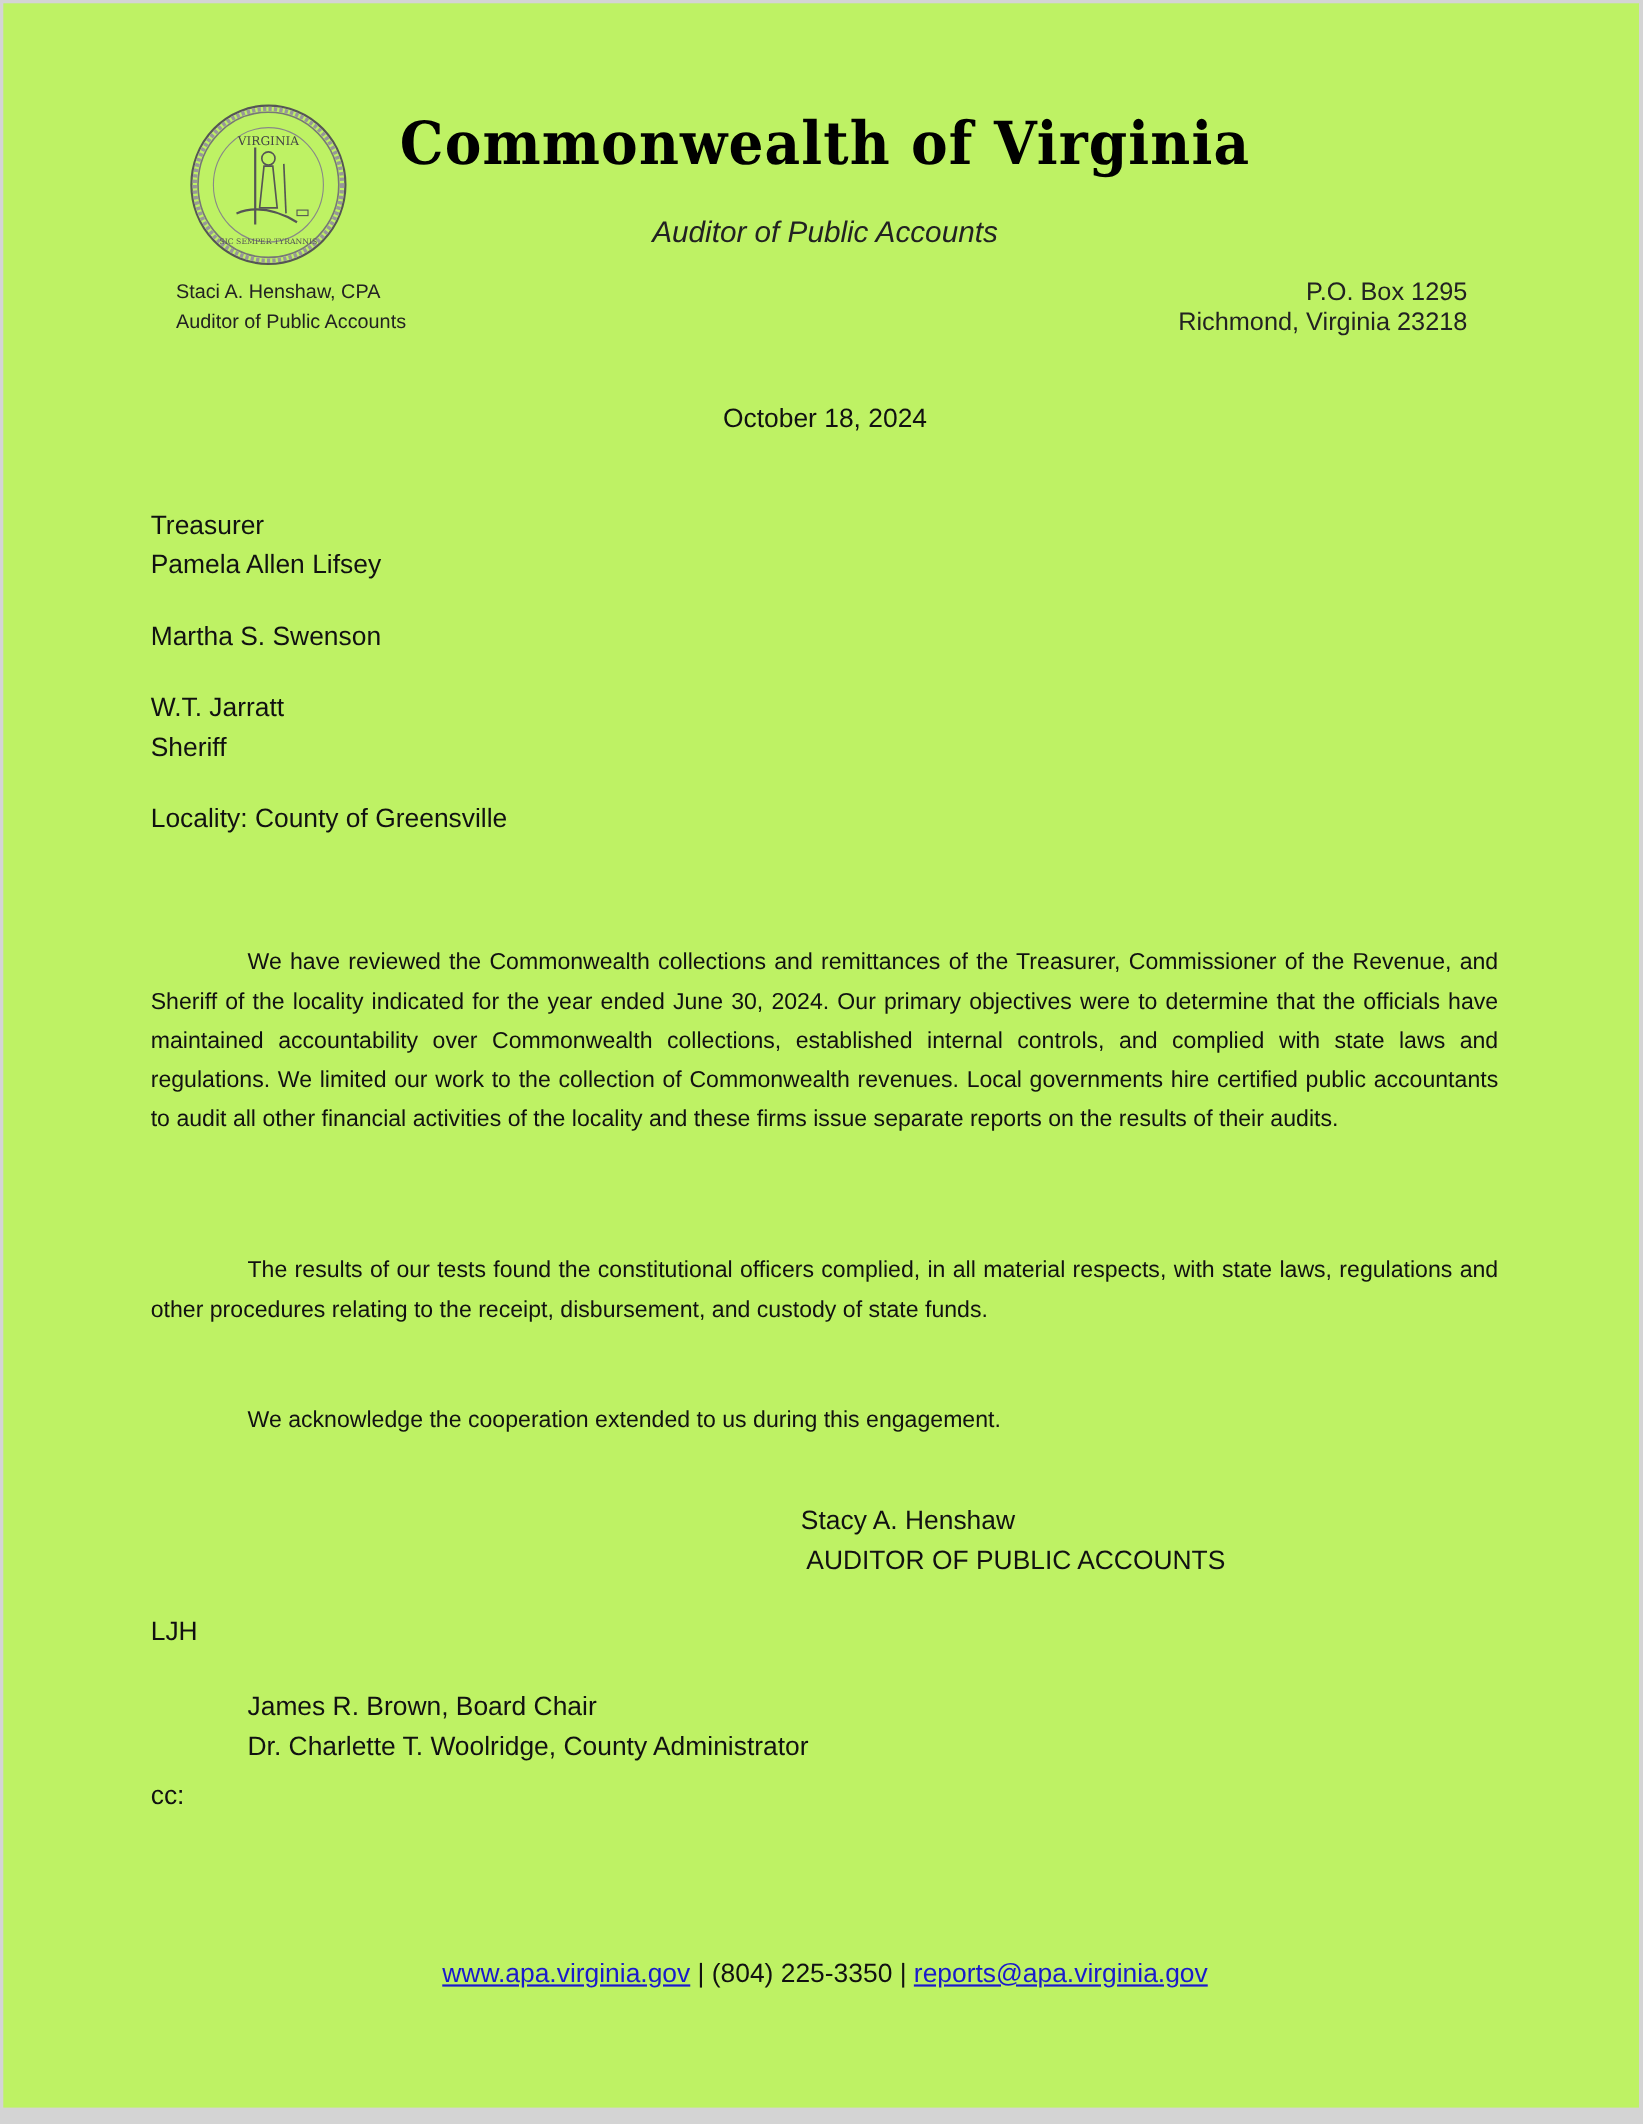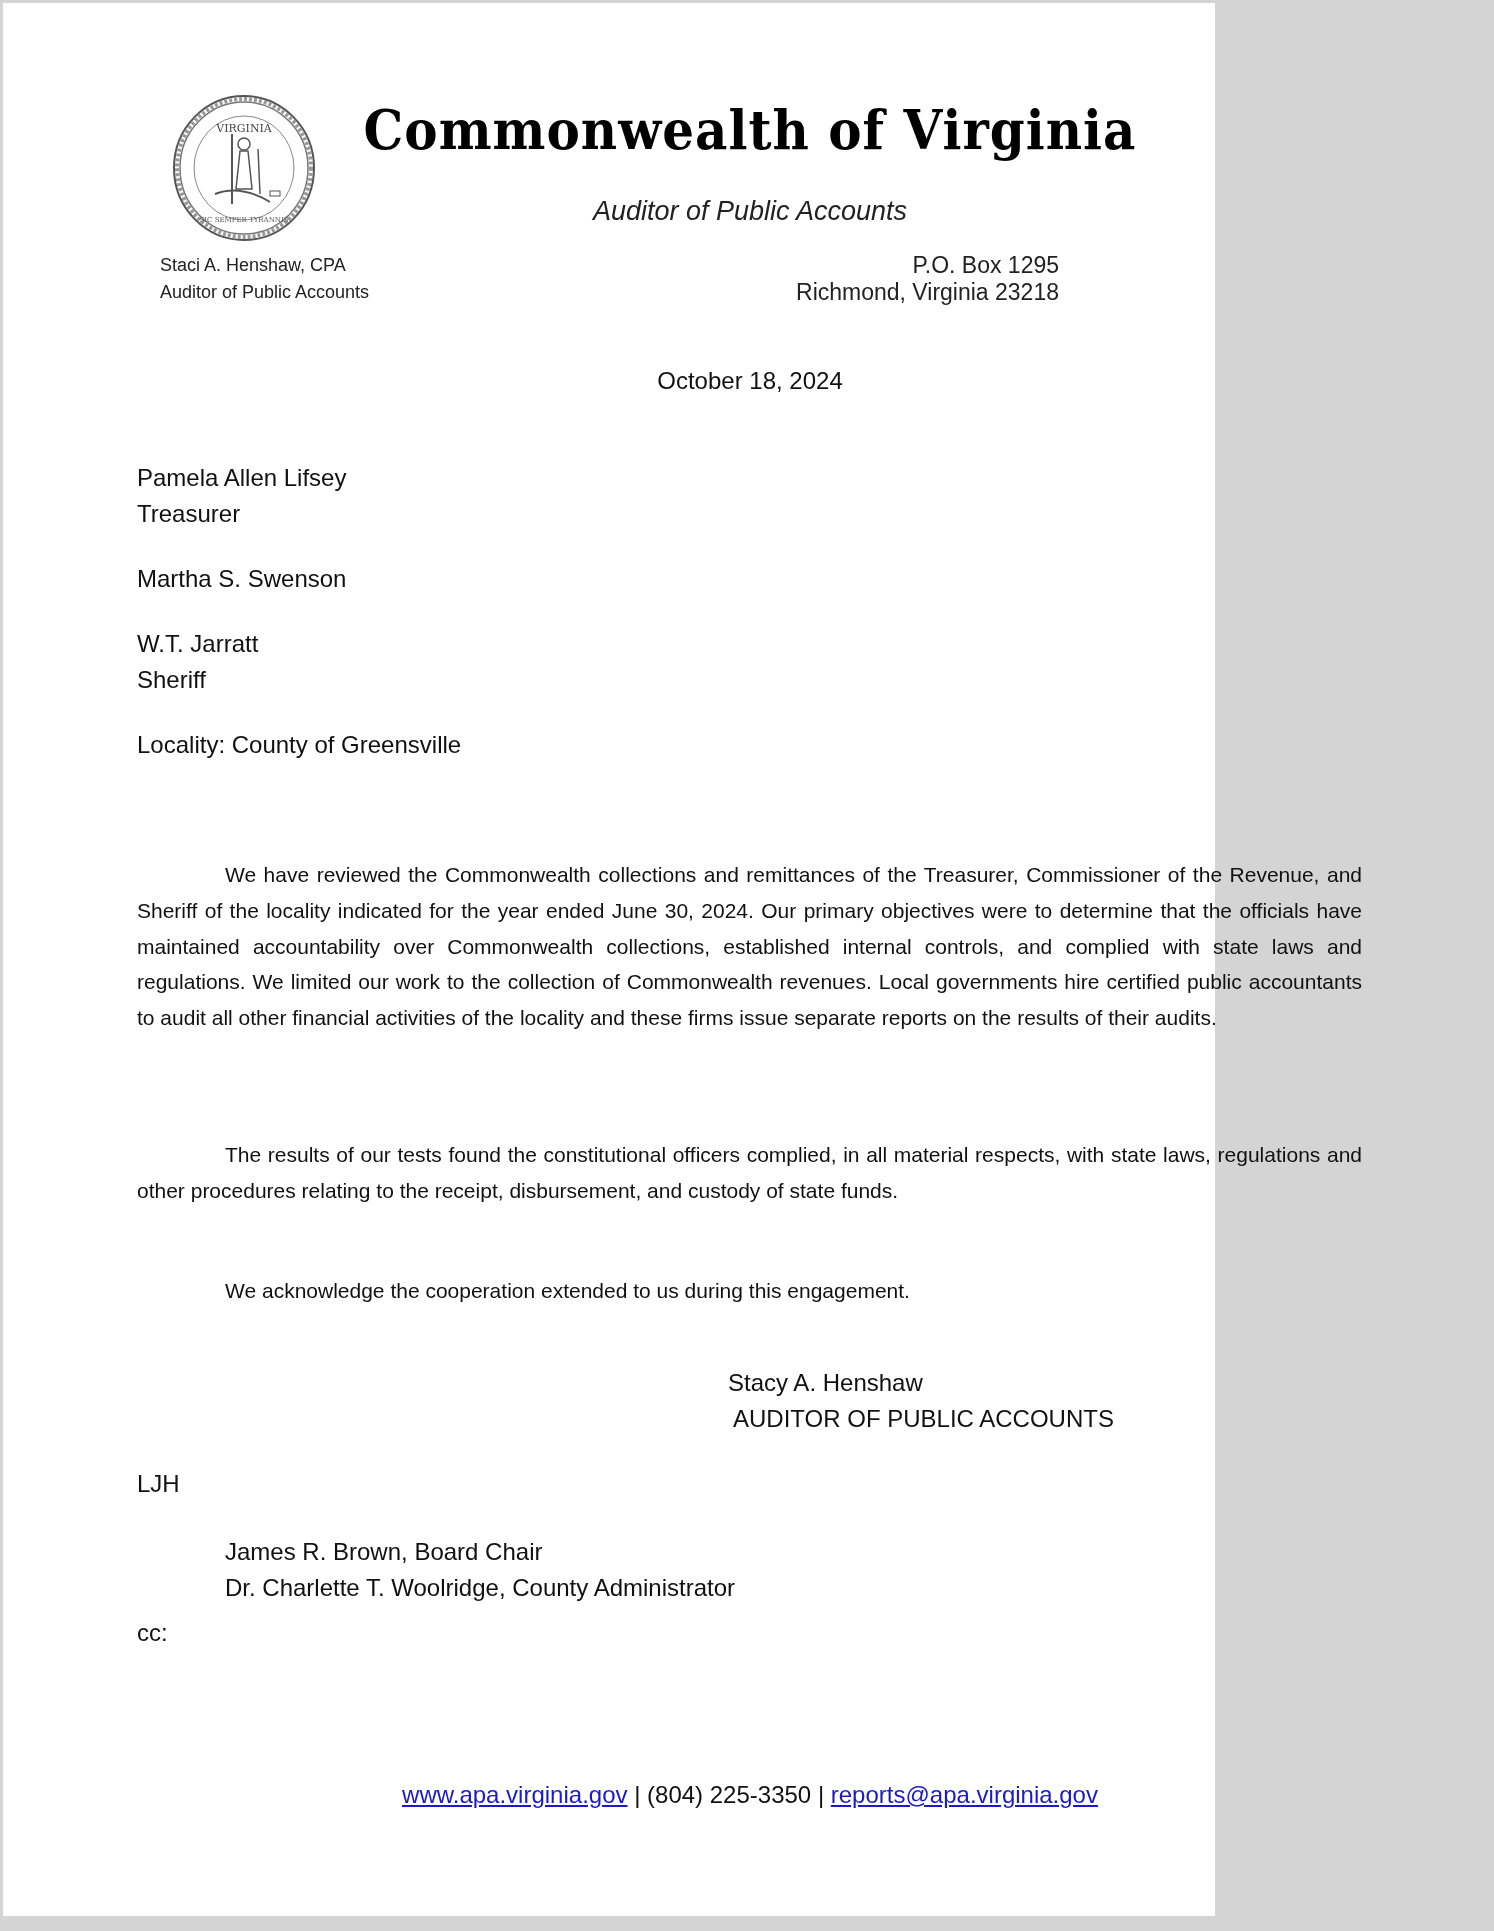--- a/index.html
+++ b/index.html
@@ -6,22 +6,22 @@
     body {
       width: 1494px; height: 1931px;
       background: #d4d4d4;
       position: relative;
       overflow: hidden;
       font-family: "Liberation Sans", sans-serif;
       color: #111;
     }
     .page {
       position: absolute; left: 3px; top: 3px;
-      width: 1212px; height: 1913px;
-      background: #ffffff;
+      width: 1487px; height: 1913px;
+      background: #bef264;
       text-decoration: underline;
     }
     .abs { position: absolute; white-space: nowrap; }
     .seal { position: absolute; left: 167px; top: 91px; width: 148px; height: 148px; }
     .title {
       left: 0; width: 1494px; top: 98px; text-align: center;
       font-family: "DejaVu Serif", "Liberation Serif", serif;
       font-weight: bold; font-size: 50px; letter-spacing: 1px;
       transform: scaleY(1.08);
       color: #000;
@@ -84,22 +84,22 @@
 
   <div class="abs hdr-right">
     <div>P.O. Box 1295</div>
     <div>Richmond, Virginia 23218</div>
   </div>
 
   <div class="abs date">October 18, 2024</div>
 
   <div class="abs addr body-text">
     <div class="block">
+      <span class="line">Treasurer</span>
       <span class="line">Pamela Allen Lifsey</span>
-      <span class="line">Treasurer</span>
     </div>
     <div class="block">
       <span class="line">Martha S. Swenson</span>
     </div>
     <div class="block">
       <span class="line">W.T. Jarratt</span>
       <span class="line">Sheriff</span>
     </div>
     <div class="block">
       <span class="line">Locality: County of Greensville</span>

